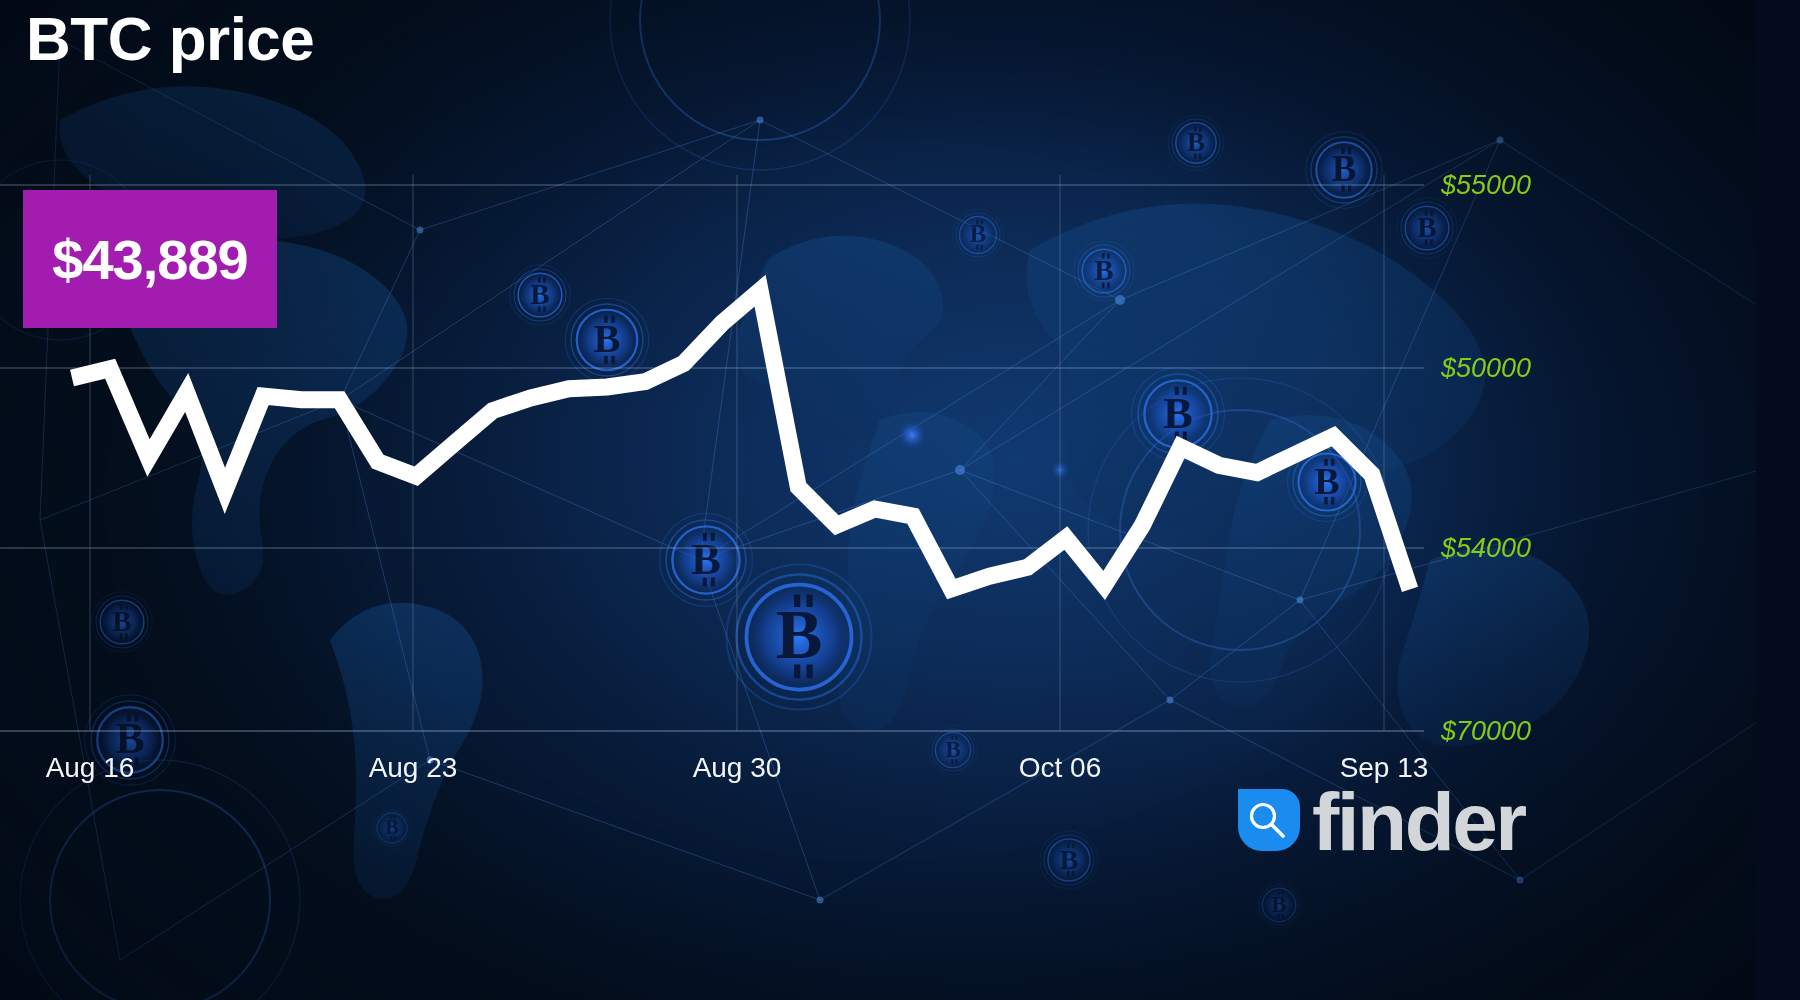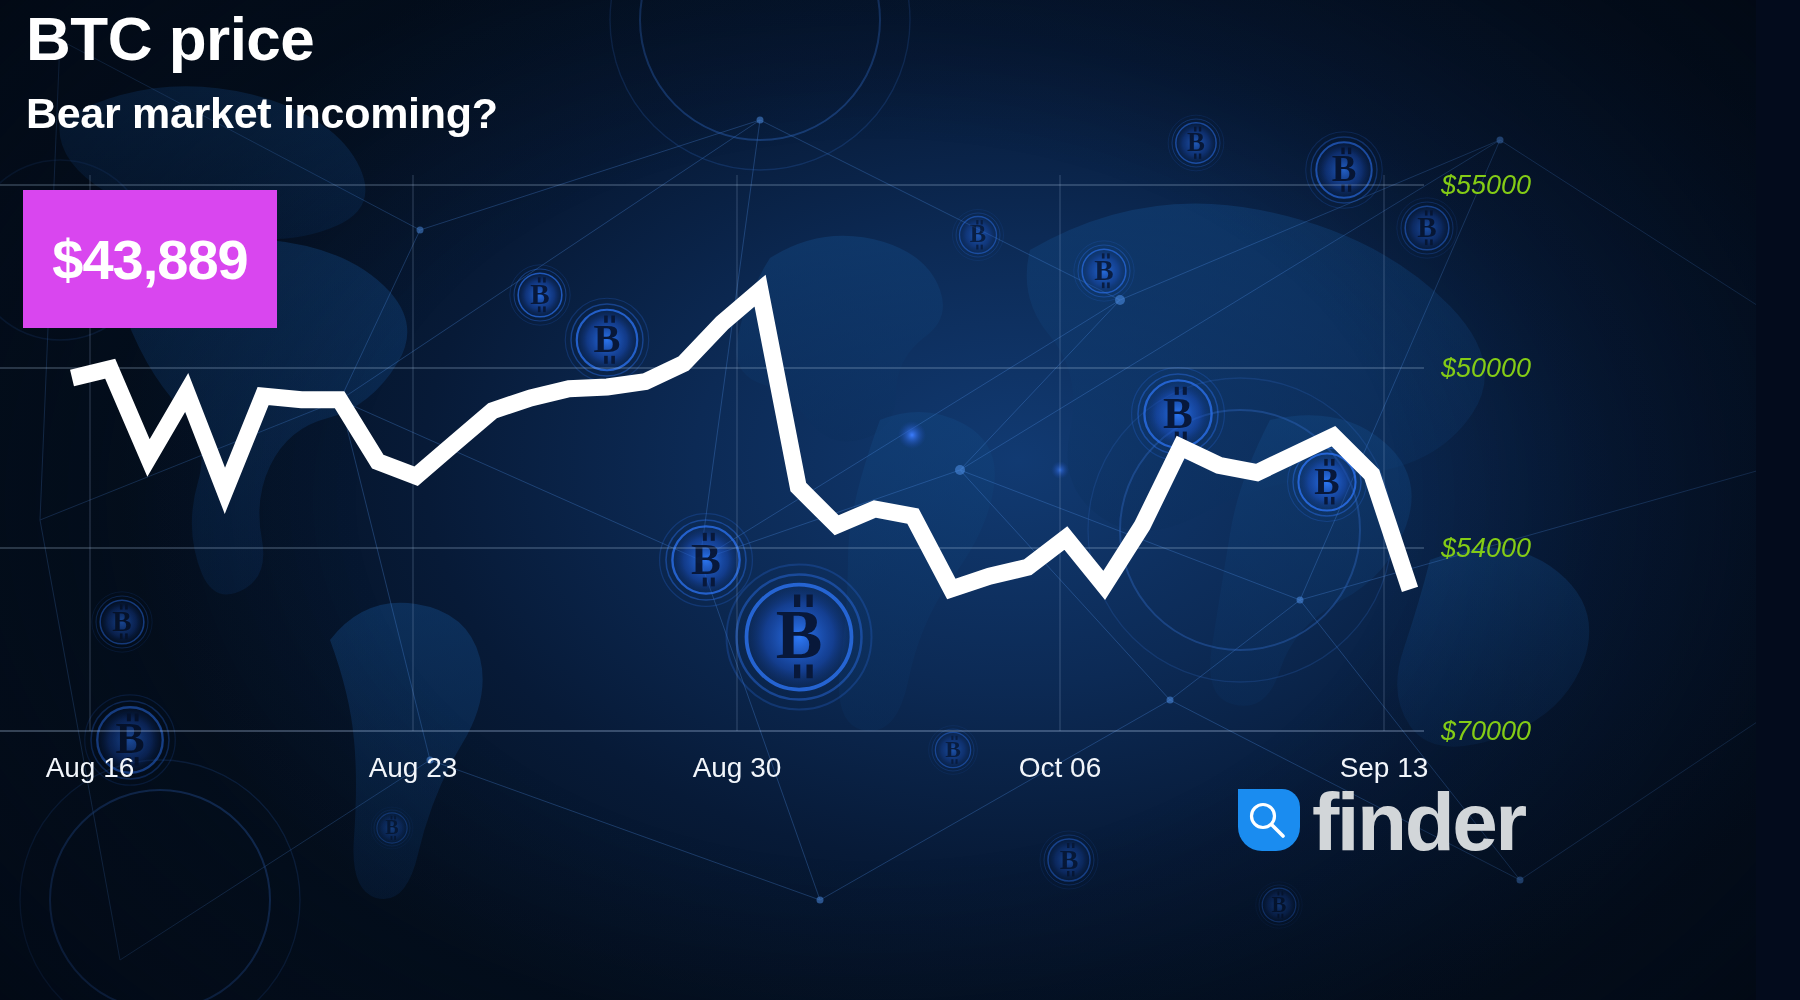--- a/index.html
+++ b/index.html
@@ -44,21 +44,21 @@
     letter-spacing:-.5px; line-height:1.0;
   }
   .subtitle {
     position:absolute; left:26px; top:92px;
     font-size:43px; font-weight:bold; color:#ffffff;
     letter-spacing:-.3px; line-height:1.0;
   }
   .price-badge {
     position:absolute; left:23px; top:190px;
     width:254px; height:138px;
-    background:#d946ef;
+    background:#a21caf;
     display:flex; align-items:center; justify-content:center;
   }
   .price-badge span {
     font-size:56px; font-weight:bold; color:#ffffff; letter-spacing:-1px;
   }
 
   .ylabel {
     position:absolute; left:1441px;
     font-size:27px; color:#84cc16;
     transform:translateY(-50%);
@@ -249,21 +249,20 @@
       <line class="gridline-v" x1="413" y1="175" x2="413" y2="731"></line>
       <line class="gridline-v" x1="737" y1="175" x2="737" y2="731"></line>
       <line class="gridline-v" x1="1060" y1="175" x2="1060" y2="731"></line>
       <line class="gridline-v" x1="1384" y1="175" x2="1384" y2="731"></line>
     </g>
 
     <path id="series-path" class="series-line" d="M72.0 377.9 L110.2 368.8 L148.5 458.0 L186.7 392.5 L224.9 490.8 L263.1 396.1 L301.4 399.8 L339.6 399.8 L377.8 461.6 L416.1 476.2 L454.3 443.4 L492.5 410.7 L530.7 397.9 L569.0 388.8 L607.2 387.0 L645.4 381.6 L683.7 363.4 L721.9 323.3 L760.1 290.6 L798.3 487.1 L836.6 525.3 L874.8 509.0 L913.0 516.2 L951.3 589.0 L989.5 576.3 L1027.7 567.2 L1065.9 538.1 L1104.2 585.4 L1142.4 525.3 L1180.6 447.1 L1218.9 465.3 L1257.1 472.6 L1295.3 454.4 L1333.5 436.2 L1371.8 474.4 L1410.0 589.4"></path>
   </svg>
 
   <div class="title">BTC price</div>
-  <div class="subtitle">Bear market incoming?</div>
 
   <div class="price-badge">
     <span>$43,889</span>
   </div>
 
   <div class="ylabel" style="top:185px">$55000</div>
   <div class="ylabel" style="top:368px">$50000</div>
   <div class="ylabel" style="top:548px">$54000</div>
   <div class="ylabel" style="top:731px">$70000</div>
 

